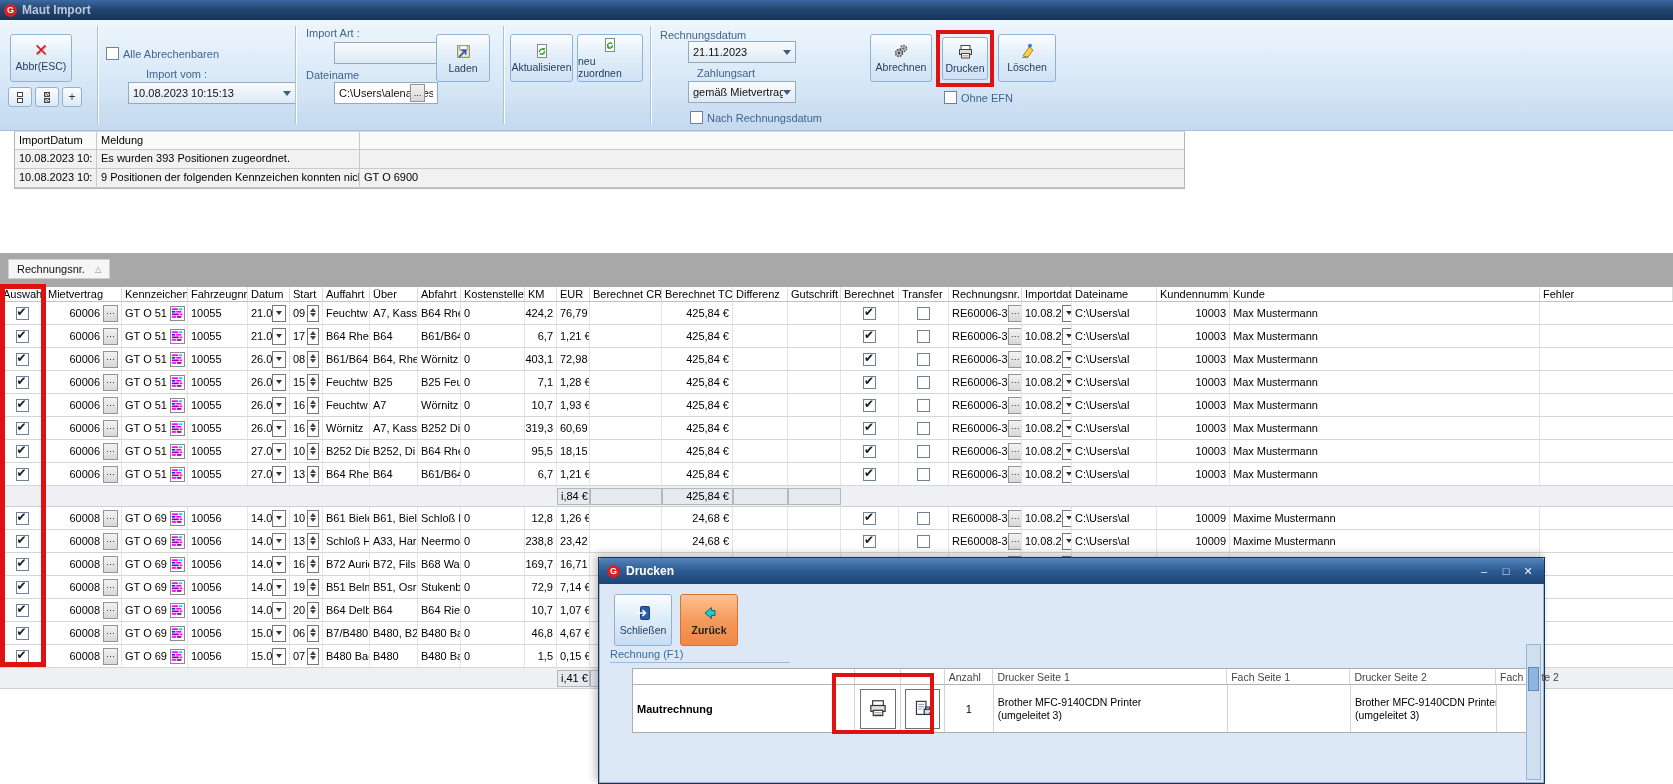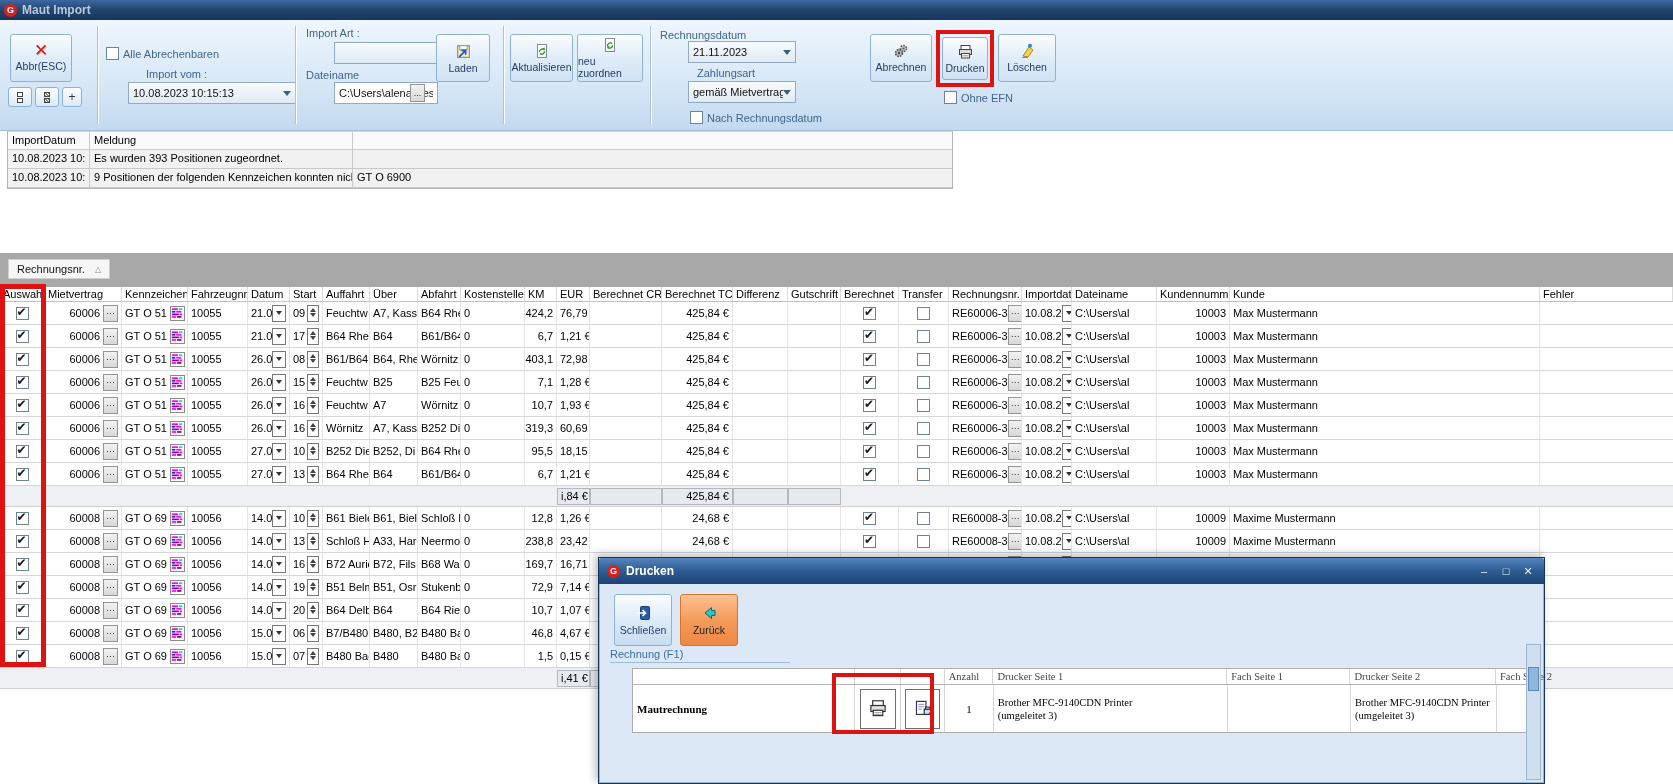--- a/index.html
+++ b/index.html
@@ -33,21 +33,21 @@
   .cbx { display:inline-block; width:13px; height:13px; background:#fff; border:1px solid #6e829a; position:relative; vertical-align:-3px; }
   .cbx.on::after { content:"\2714"; position:absolute; left:0px; top:-3px; font-size:12px; color:#1a1a1a; }
   .cb-row { position:absolute; display:flex; align-items:center; gap:4px; color:#41658c; }
   .x-ico { color:#c92222; font-size:17px; font-weight:bold; line-height:14px; text-shadow:1px 1px 0 #f3b9b9; }
   .mini-sq { width:6px; height:5px; border:1px solid #444; background:#fff; }
   .mini-sq.f { background:repeating-linear-gradient(45deg,#888 0 1px,#fff 1px 2px); }
 
   .redrect { position:absolute; border:4px solid #e01111; pointer-events:none; }
 
   
-  .messages { position:absolute; left:7px; top:131px; width:946px; border:1px solid #b5b5b5; border-top:1px solid #c6d6e6; background:#fff; }
+  .messages { position:absolute; left:14px; top:131px; width:1171px; border:1px solid #b5b5b5; border-top:1px solid #c6d6e6; background:#fff; }
   .m-row { display:flex; height:19px; border-bottom:1px solid #c9c9c9; background:#f1f1f1; }
   .m-row.hd { height:18px; background:#fafafa; }
   .m-cell { padding:2px 4px; border-right:1px solid #c9c9c9; overflow:hidden; white-space:nowrap; }
   .mc0 { width:82px; } .mc1 { width:263px; } .mc2 { flex:1; border-right:none; }
 
   
   .groupband { position:absolute; left:0; top:253px; width:1673px; height:34px; background:#a8a8a8; }
   .gchip { position:absolute; left:8px; top:6px; height:20px; background:#f6f6f6; border:1px solid #cfcfcf;
     display:flex; align-items:center; gap:10px; padding:0 8px; font-size:11px; color:#111; }
   .sort-tri { font-size:8px; color:#8a8a8a; }
@@ -85,27 +85,27 @@
     border:1px solid #17335a; box-shadow:-3px -3px 8px rgba(0,0,0,.25); background:#dce8f5; }
   .dlg-title { position:absolute; left:0; top:0; right:0; height:26px;
     background:linear-gradient(180deg,#5585bd 0%,#2d5b93 50%,#1d4374 100%);
     display:flex; align-items:center; gap:6px; padding:0 8px; border-radius:2px 2px 0 0; }
   .dlg-title .t { color:#fff; font-weight:bold; font-size:12px; flex:1; }
   .winbtn { color:#eaf1fa; font-size:11px; width:16px; text-align:center; }
   .dlg-body { position:absolute; left:0; top:26px; right:0; bottom:0; background:#dce8f5; border:1px solid #9ab4d0; border-top:none; }
   .dlg-btn { position:absolute; width:58px; height:52px; display:flex; flex-direction:column; align-items:center; justify-content:center; gap:3px;
     font-size:10.5px; color:#1e3a5f; border-radius:3px; }
   .dlg-btn.blue { background:linear-gradient(180deg,#fbfdff,#dcebf8 50%,#c8ddf1); border:1px solid #8db2d5; }
-  .btn-orange { background:linear-gradient(180deg,#fdc192 0%,#f49b5b 50%,#ef8844 100%); border:1px solid #d8732f; color:#222; }
+  .btn-orange { background:linear-gradient(180deg,#fdc192 0%,#f49b5b 50%,#ef8844 100%); border:1px solid #d8732f; color:#222;font-weight:bold; }
   .section-lbl { position:absolute; left:10px; top:64px; width:180px; color:#3a6da6; font-size:11px; border-bottom:1px solid #9cb9d6; padding-bottom:2px; }
   .dtable { position:absolute; left:32px; top:84px; width:896px; border:1px solid #adadad; background:#fff; }
   .dt-hd { display:flex; height:16px; border-bottom:1px solid #b4b4b4; }
   .dt-hd .dcell { font-size:10.5px; color:#444; }
   .dt-row { display:flex; height:47px; }
-  .dcell { border-right:1px solid #d5d5d5; padding:1px 4px; overflow:hidden; white-space:nowrap; display:flex; align-items:center;font-family:Liberation Serif, serif; }
+  .dcell { border-right:1px solid #d5d5d5; padding:1px 4px; overflow:hidden; white-space:nowrap; display:flex; align-items:center; }
   .d-name{width:229px}.d-b1{width:47px}.d-b2{width:45px}.d-anz{width:50px}.d-dr1{width:241px}.d-f1{width:127px}.d-dr2{width:150px}.d-f2{width:31px;border-right:none;overflow:visible}
   .prn-btn { width:36px; height:40px; background:#fff; border:1px solid #6f6f6f; display:flex; align-items:center; justify-content:center; margin:auto; }
   .two-line { display:flex; flex-direction:column; justify-content:center; font-size:10.5px; line-height:13px; white-space:nowrap; }
   .dlg-scroll { position:absolute; right:2px; top:60px; bottom:2px; width:15px; background:#cfdff0; border:1px solid #9ab4d0; }
   .dlg-thumb { position:absolute; left:1px; right:1px; top:22px; height:24px; background:linear-gradient(180deg,#a9c8e8,#7fa); background:#8fb6de; border:1px solid #5f87b4; }
   .bold { font-weight:bold; }
 </style>
 </head>
 <body>
 

